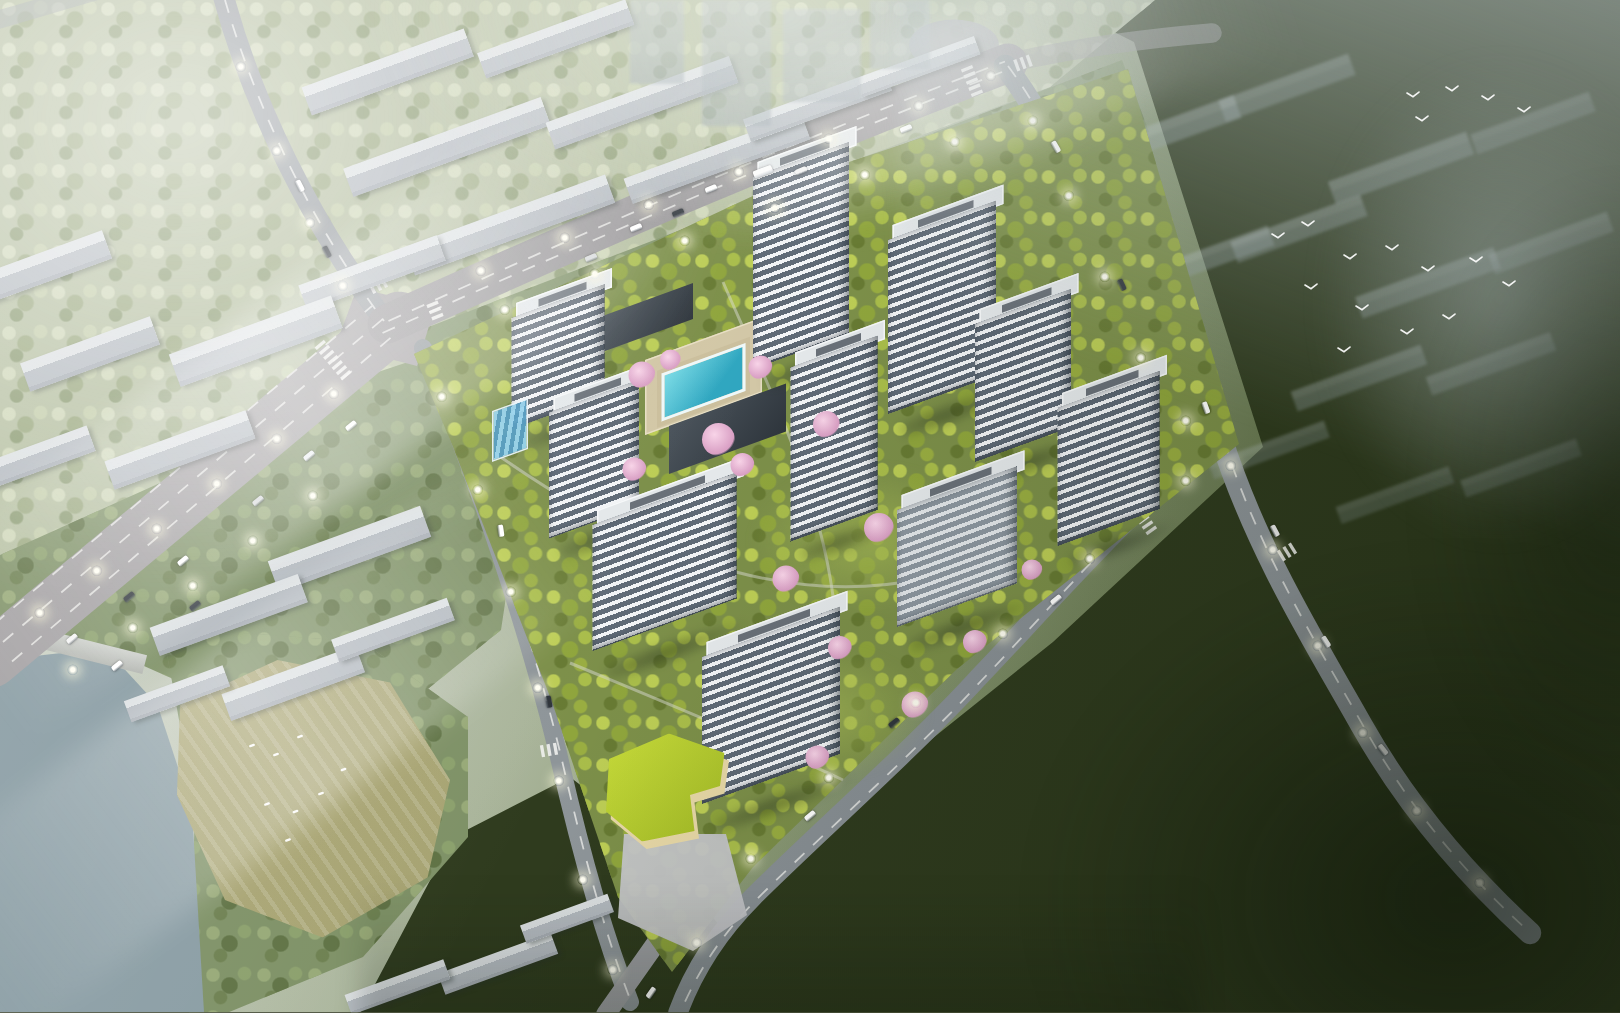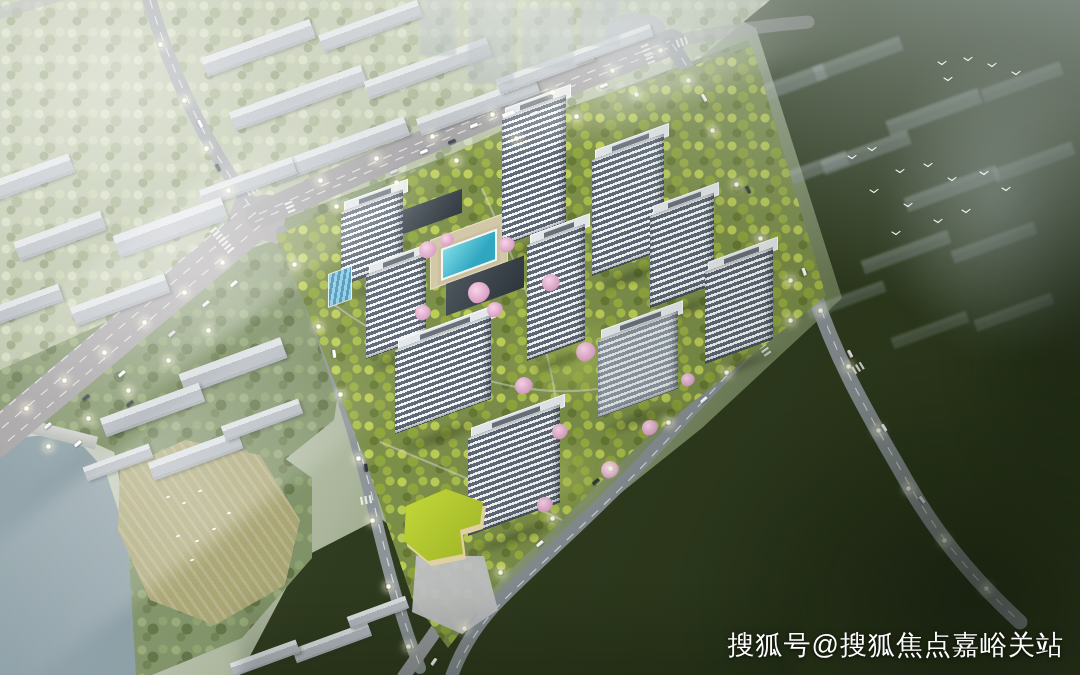--- a/index.html
+++ b/index.html
@@ -413,14 +413,13 @@
       <path d="M944,78 L948,80.5 L952,77.4" stroke="#ffffff" stroke-width="1.1" fill="none" opacity="0.92" stroke-linecap="round"></path>
       <rect x="166" y="496.2" width="4" height="1.6" rx="0.8" fill="#ffffff" opacity="0.95" transform="rotate(-18 168 497)"></rect>
       <rect x="182" y="502.2" width="4" height="1.6" rx="0.8" fill="#ffffff" opacity="0.95" transform="rotate(-18 184 503)"></rect>
       <rect x="198" y="490.2" width="4" height="1.6" rx="0.8" fill="#ffffff" opacity="0.95" transform="rotate(-18 200 491)"></rect>
       <rect x="176" y="535.2" width="4" height="1.6" rx="0.8" fill="#ffffff" opacity="0.95" transform="rotate(-18 178 536)"></rect>
       <rect x="195" y="540.2" width="4" height="1.6" rx="0.8" fill="#ffffff" opacity="0.95" transform="rotate(-18 197 541)"></rect>
       <rect x="212" y="528.2" width="4" height="1.6" rx="0.8" fill="#ffffff" opacity="0.95" transform="rotate(-18 214 529)"></rect>
       <rect x="227" y="512.2" width="4" height="1.6" rx="0.8" fill="#ffffff" opacity="0.95" transform="rotate(-18 229 513)"></rect>
       <rect x="190" y="559.2" width="4" height="1.6" rx="0.8" fill="#ffffff" opacity="0.95" transform="rotate(-18 192 560)"></rect>
     </svg>
-  <div class="watermark">搜狐号@搜狐焦点嘉峪关站</div>
 </div>
 
 </body></html>

